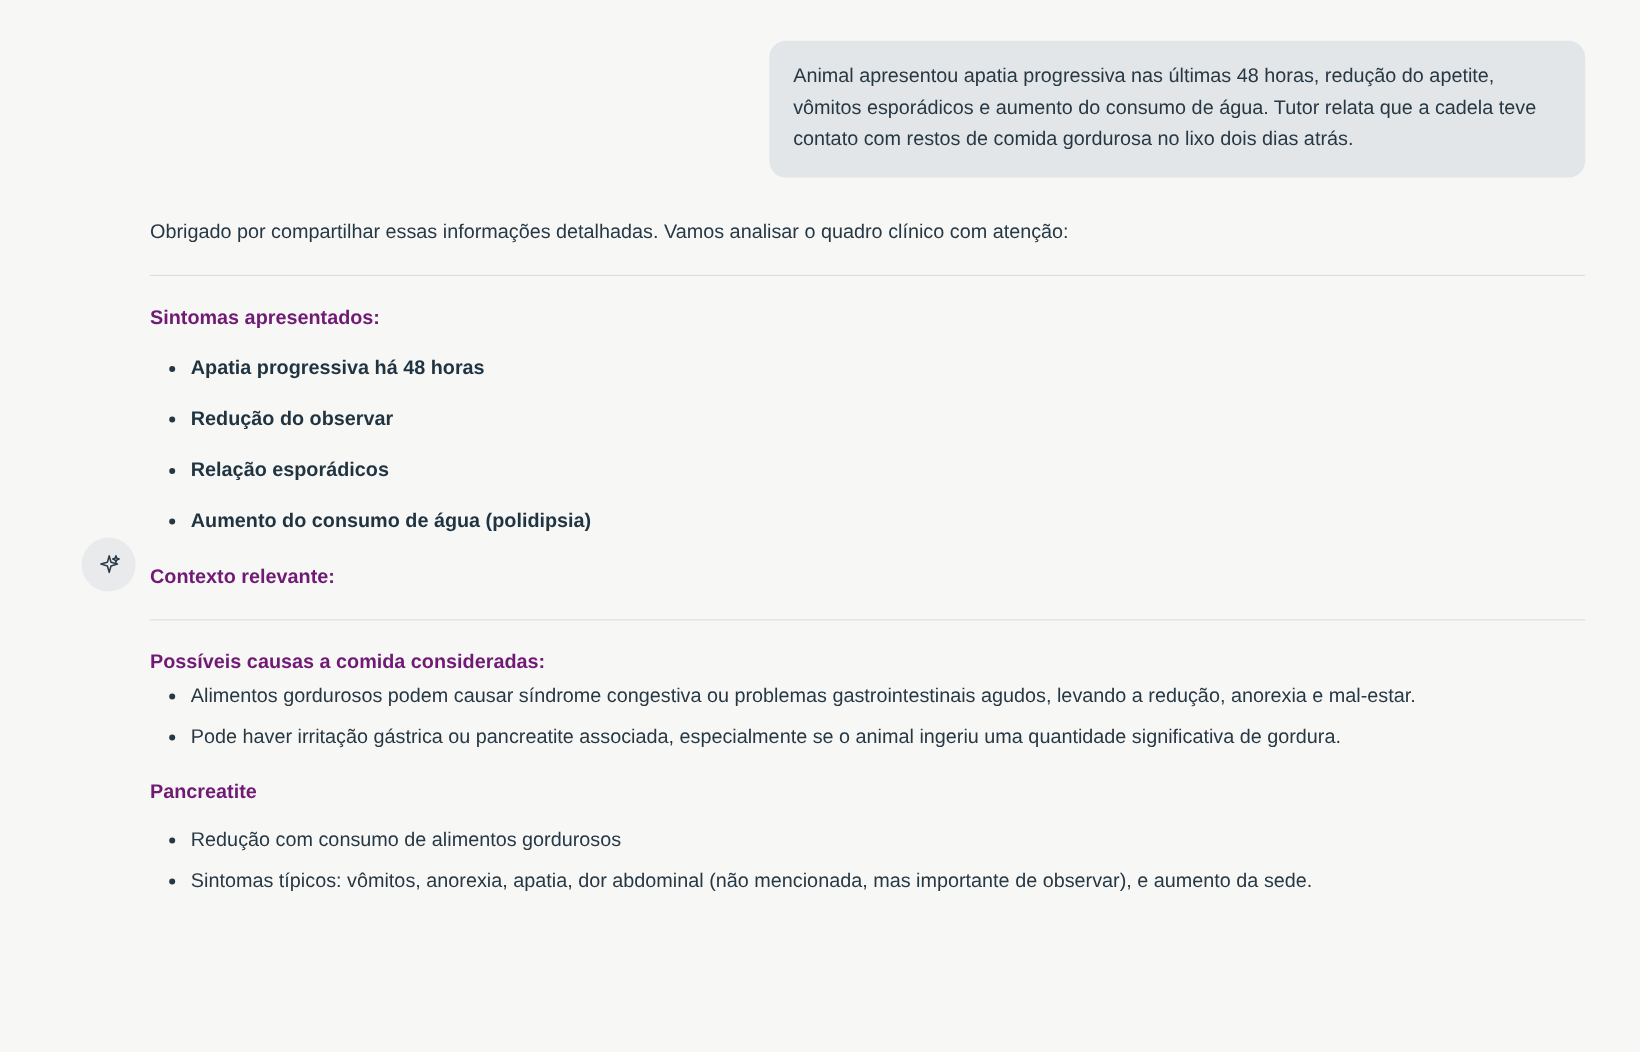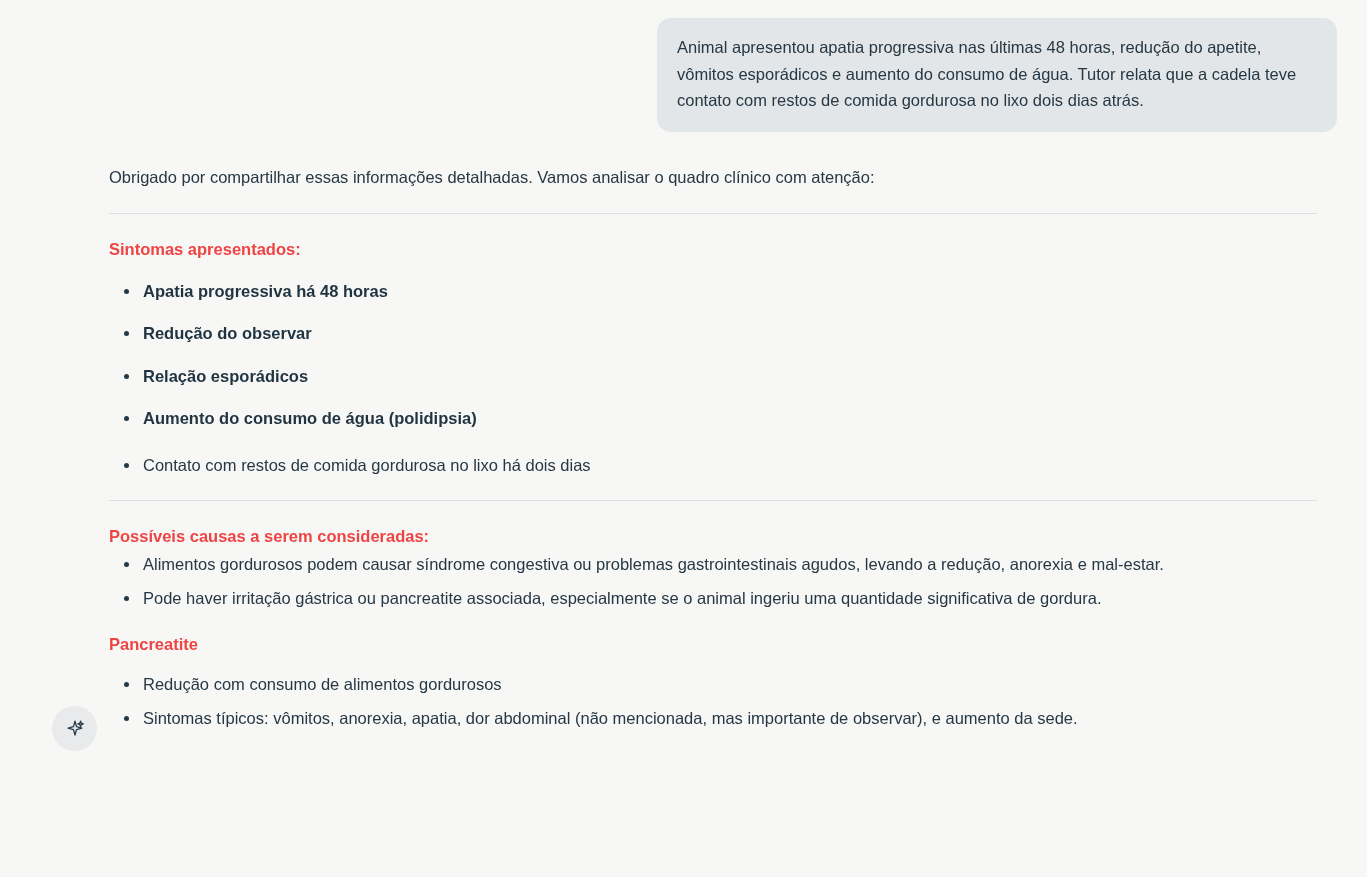--- a/index.html
+++ b/index.html
@@ -13,21 +13,21 @@
     font-family: "Liberation Sans", sans-serif;
     color: #263238;
     overflow: hidden;
   }
 
   .chat {
     position: relative;
     width: 1367px;
     height: 648px;
     box-sizing: border-box;
-    padding: 0;
+    padding: 16px;
   }
 
   
   .user-row {
     display: flex;
     justify-content: flex-end;
     padding: 18px 30px 0 30px;
   }
   .user-bubble {
     max-width: 640px;
@@ -35,21 +35,21 @@
     border-radius: 14px;
     padding: 16px 20px 18px 20px;
     font-size: 16.5px;
     line-height: 1.62;
     color: #273845;
   }
 
   
   .assistant-row {
     display: flex;
-    align-items: flex-end;
+    align-items: center;
     padding: 24px 30px 0 52px;
   }
   .avatar {
     flex: 0 0 auto;
     width: 45px;
     height: 45px;
     border-radius: 50%;
     background: #e9eaec;
     display: flex;
     align-items: center;
@@ -74,21 +74,21 @@
 
   .divider {
     border: 0;
     border-top: 1px solid #dcdfe1;
     margin: 22px 0 22px 0;
   }
 
   h3.section-heading {
     font-size: 16.5px;
     font-weight: bold;
-    color: #ef4444;
+    color: #701a75;
     margin: 0 0 14px 0;
   }
   h3.section-heading.tight {
     margin-bottom: 2px;
   }
 
   ul.bullets {
     margin: 0 0 20px 0;
     padding-left: 32px;
     list-style: disc;
@@ -134,27 +134,25 @@
       <hr class="divider">
 
       <h3 class="section-heading">Sintomas apresentados:</h3>
       <ul class="bullets bold">
         <li>Apatia progressiva há 48 horas</li>
         <li>Redução do observar</li>
         <li>Relação esporádicos</li>
         <li>Aumento do consumo de água (polidipsia)</li>
       </ul>
 
-      <ul class="bullets plain">
-        <li>Contato com restos de comida gordurosa no lixo há dois dias</li>
-      </ul>
+      <h3 class="section-heading">Contexto relevante:</h3>
 
       <hr class="divider">
 
-      <h3 class="section-heading tight">Possíveis causas a serem consideradas:</h3>
+      <h3 class="section-heading tight">Possíveis causas a comida consideradas:</h3>
       <ul class="bullets plain">
         <li>Alimentos gordurosos podem causar síndrome congestiva ou problemas gastrointestinais agudos, levando a redução, anorexia e mal-estar.</li>
         <li>Pode haver irritação gástrica ou pancreatite associada, especialmente se o animal ingeriu uma quantidade significativa de gordura.</li>
       </ul>
 
       <h3 class="section-heading">Pancreatite</h3>
       <ul class="bullets plain">
         <li>Redução com consumo de alimentos gordurosos</li>
         <li>Sintomas típicos: vômitos, anorexia, apatia, dor abdominal (não mencionada, mas importante de observar), e aumento da sede.</li>
       </ul>

